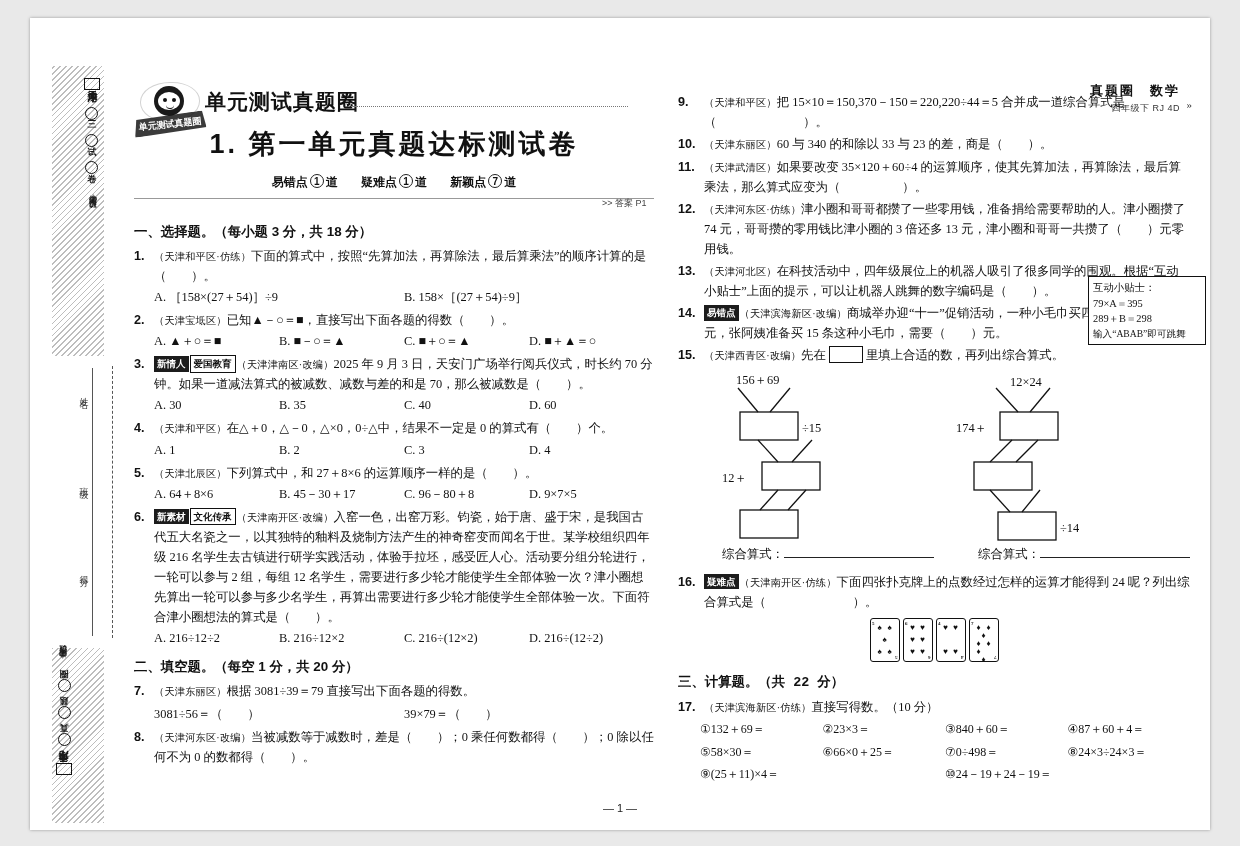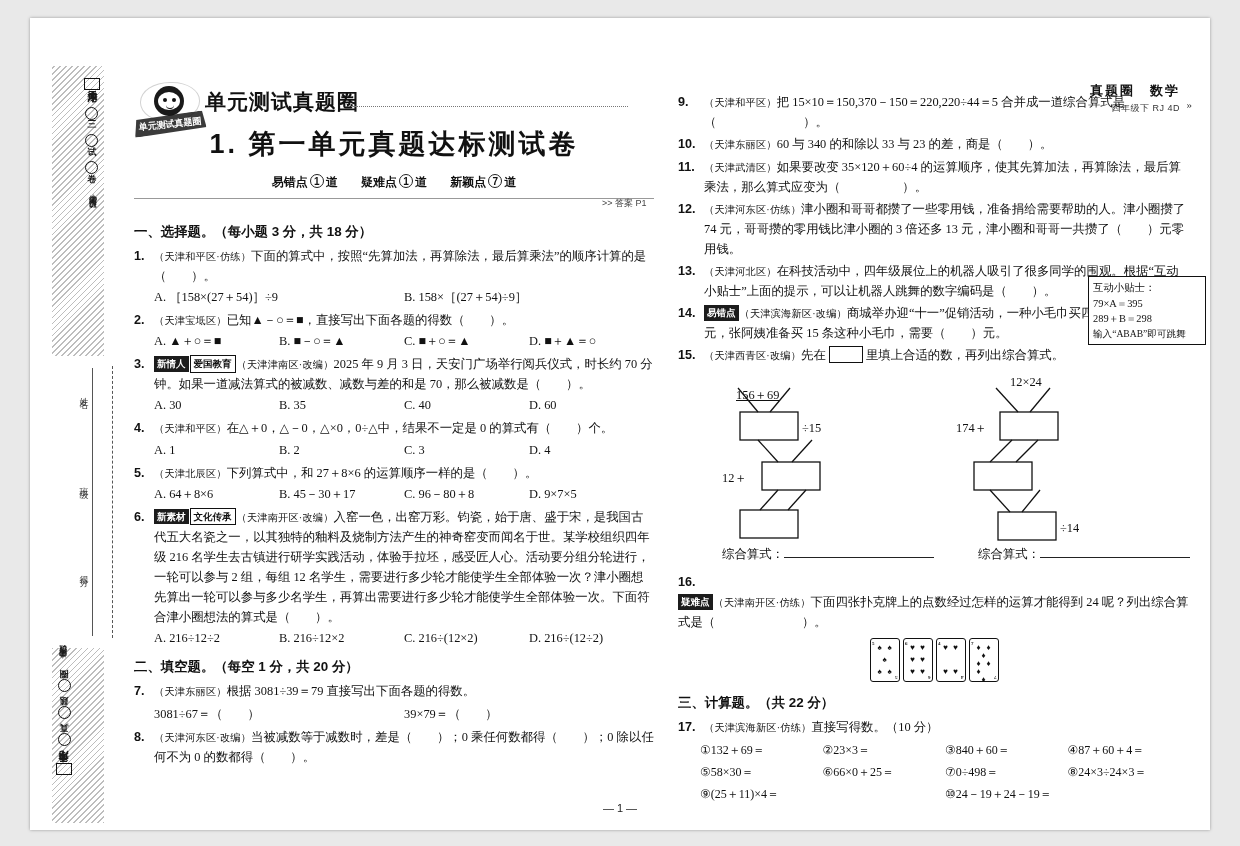--- a/index.html
+++ b/index.html
@@ -338,21 +338,21 @@
       </div>
     </div>
 
     <div class="sec-head">二、填空题。（每空 1 分，共 20 分）</div>
 
     <div class="q">
       <div class="qn">7.</div>
       <div class="qbody">
         <span class="src">（天津东丽区）</span><span>根据 3081÷39＝79 直接写出下面各题的得数。</span>
         <div class="opts two" style="margin-top:3px;">
-          <div>3081÷67＝（　　）</div>
+          <div>3081÷56＝（　　）</div>
           <div>39×79＝（　　）</div>
         </div>
       </div>
     </div>
 
     <div class="q">
       <div class="qn">8.</div>
       <div class="qbody">
         <span class="src">（天津河东区·改编）</span><span>当被减数等于减数时，差是（　　）；0 乘任何数都得（　　）；0 除以任何不为 0 的数都得（　　）。</span>
       </div>
@@ -428,39 +428,39 @@
         <line x1="372" y1="18" x2="352" y2="42" stroke="#111" stroke-width="1.3"></line>
         <rect x="322" y="42" width="58" height="28" fill="none" stroke="#111" stroke-width="1.3"></rect>
         <line x1="334" y1="70" x2="312" y2="92" stroke="#111" stroke-width="1.3"></line>
         <line x1="360" y1="70" x2="338" y2="92" stroke="#111" stroke-width="1.3"></line>
         <rect x="296" y="92" width="58" height="28" fill="none" stroke="#111" stroke-width="1.3"></rect>
         <line x1="312" y1="120" x2="332" y2="142" stroke="#111" stroke-width="1.3"></line>
         <line x1="362" y1="120" x2="344" y2="142" stroke="#111" stroke-width="1.3"></line>
         <rect x="320" y="142" width="58" height="28" fill="none" stroke="#111" stroke-width="1.3"></rect>
       </svg>
 
-      <div class="fcap" style="left:58px; top:15px;text-decoration:underline;">156＋69</div>
+      <div class="fcap" style="left:58px; top:0;">156＋69</div>
       <div class="fcap" style="left:124px; top:48px;">÷15</div>
       <div class="fcap" style="left:44px; top:98px;">12＋</div>
 
       <div class="fcap" style="left:320px; top:2px;margin-left:12px;">12×24</div>
       <div class="fcap" style="left:278px; top:48px;">174＋</div>
       <div class="fcap" style="left:382px; top:148px;">÷14</div>
     </div>
 
     <div style="display:flex; margin-top:-4px;text-align:right;">
       <div style="flex:0 0 50%; padding-left:22px;">
         <span>综合算式：</span><span class="fillline"></span>
       </div>
       <div style="flex:0 0 50%; padding-left:12px;">
         <span>综合算式：</span><span class="fillline"></span>
       </div>
     </div>
 
-    <div class="q" style="margin-top:8px;flex-direction:column;">
+    <div class="q" style="margin-top:8px;">
       <div class="qn wide">16.</div>
       <div class="qbody">
         <span class="tag">疑难点</span><span class="src">（天津南开区·仿练）</span><span>下面四张扑克牌上的点数经过怎样的运算才能得到 24 呢？列出综合算式是（　　　　　　　）。</span>
       </div>
     </div>
 
     <div class="cards">
       <div class="card">
         <span class="corner tl">5</span>
         <span class="corner br">5</span>
@@ -502,21 +502,21 @@
           <span class="pip">♦</span>
           <span class="pip mid">♦</span>
           <span class="pip">♦</span>
           <span class="pip">♦</span>
           <span class="pip">♦</span>
           <span class="pip mid">♦</span>
         </div>
       </div>
     </div>
 
-    <div class="sec-head" style="margin-top:10px;">三、计算题。（共 22 分）</div>
+    <div class="sec-head" style="margin-top:10px;font-family:Liberation Mono, monospace;">三、计算题。（共 22 分）</div>
 
     <div class="q">
       <div class="qn wide">17.</div>
       <div class="qbody">
         <span class="src">（天津滨海新区·仿练）</span><span>直接写得数。（10 分）</span>
       </div>
     </div>
 
     <div class="calcrow">
       <div>①132＋69＝</div>

